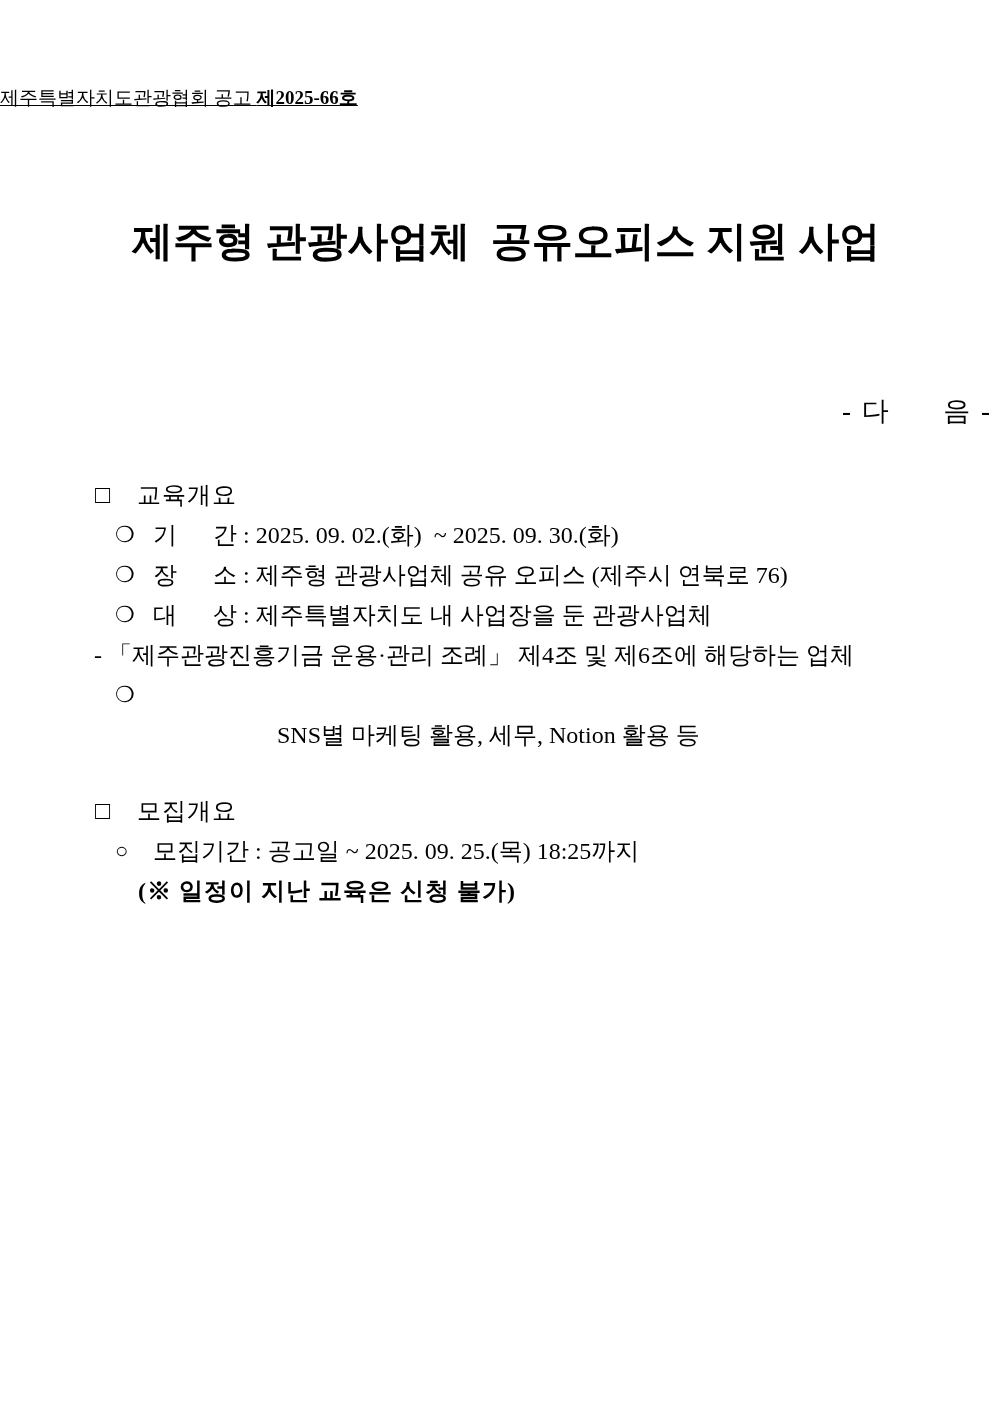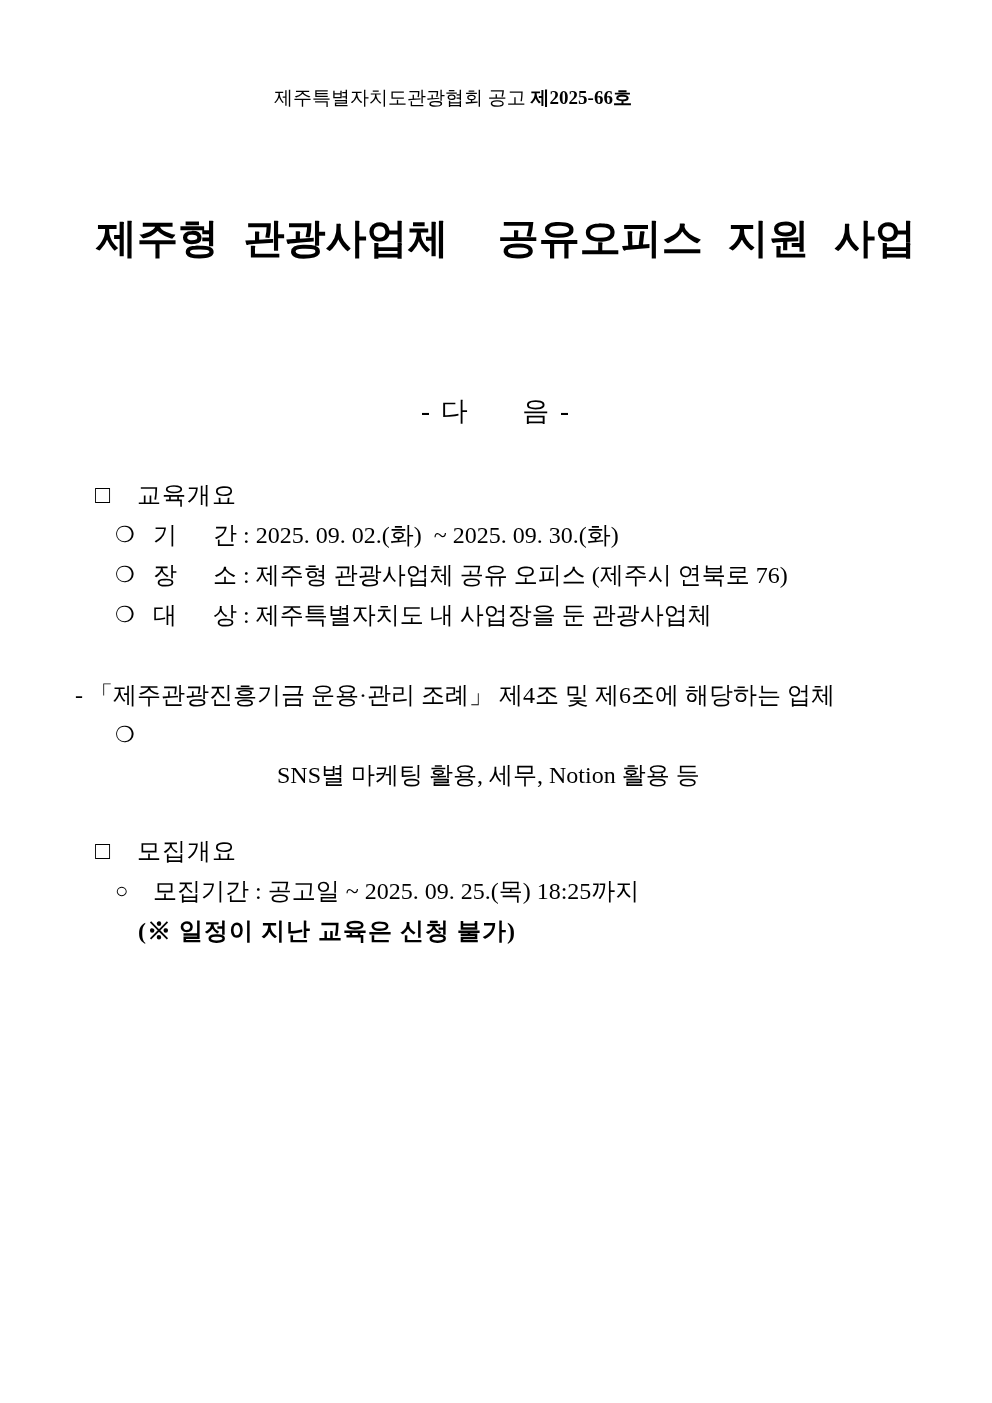--- a/index.html
+++ b/index.html
@@ -10,32 +10,33 @@
     margin: 0 auto;
     background: #ffffff;
     color: #000000;
     font-family: "Liberation Serif", "DejaVu Serif", serif;
     overflow: hidden;
   }
   
   .notice-line {
     padding-top: 86px;
     padding-right: 86px;
-    text-align: center;
+    text-align: left;
     font-size: 19px;
     line-height: 24px;
     white-space: pre;
+    text-decoration: underline;
   }
   .notice-line .num { font-weight: 700; }
 
   
   .doc-title {
     margin-top: 4px;
     text-align: center;
-    font-family: Liberation Mono, monospace;
+    font-family: Liberation Serif, serif;
     font-weight: 900;
     font-size: 41px;
     line-height: 51px;
     letter-spacing: 0px;
     white-space: pre;
     margin-left: 20px;
   }
 
   
   .intro {
@@ -44,21 +45,21 @@
   }
   .intro .iline {
     line-height: 55px;
     text-align: justify;
     text-align-last: justify;
     white-space: normal;
   }
 
   .daum {
     margin-top: 24px;
-    text-align: center;
+    text-align: right;
     font-size: 27px;
     line-height: 36px;
     white-space: pre;
     letter-spacing: 2px;
   }
 
   
   .section { font-size: 24px; }
   .section-1 { margin-top: 46px; }
   .section-2 { margin-top: 36px; }
@@ -70,21 +71,21 @@
   }
   .sec-head .marker {
     flex: 0 0 42px;
     font-size: 25px;
   }
   .sec-head .sec-title { letter-spacing: 1px; }
 
   .row { display: flex; line-height: 40px; white-space: pre-wrap; }
   .lvl1 { padding-left: 115px; }
   .lvl1 .bullet { flex: 0 0 38px; font-size: 22px; }
-  .sub  { padding-left: 75px; margin-top: 40px; }
+  .sub  { padding-left: 94px; }
   .cont { padding-left: 277px; text-align: center; }
   .note { padding-left: 138px; }
   .bold-line { font-weight: 700; letter-spacing: 1px; }
 </style>
 </head>
 <body>
 
 <div class="page">
 
   <div class="notice-line"><span>제주특별자치도관광협회 공고 </span><span class="num">제2025-66호</span></div>

